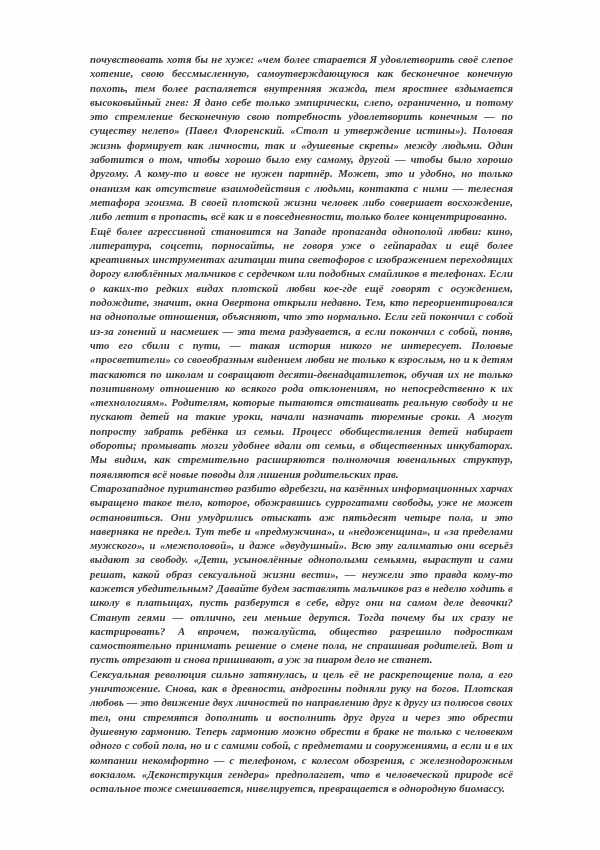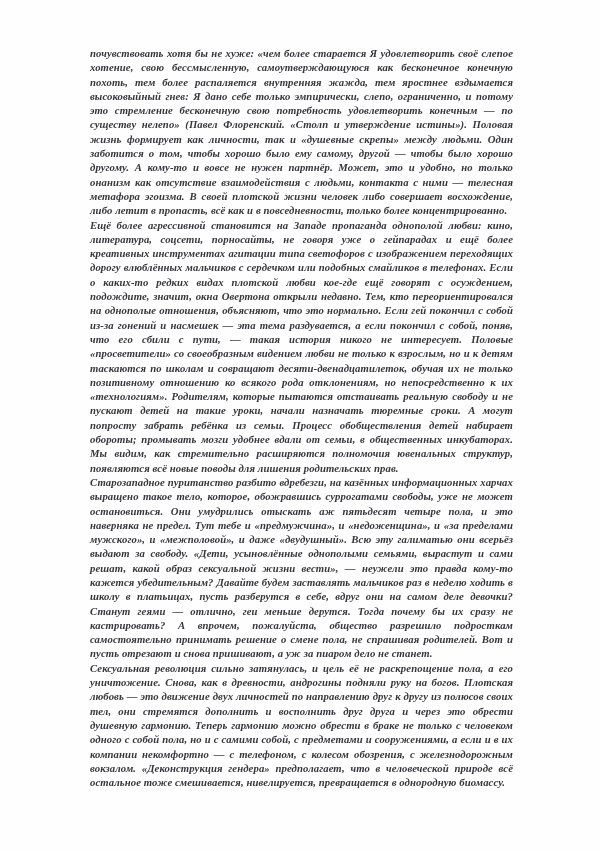--- a/index.html
+++ b/index.html
@@ -12,21 +12,21 @@
     width: 600px;
     height: 850px;
     margin: 0 auto;
     background: #fefefe;
     overflow: hidden;
     font-family: "Liberation Serif", "DejaVu Serif", serif;
   }
   .text-column {
     position: absolute;
     left: 90px;
-    top: 46px;
+    top: 52px;
     width: 423px;
   }
   .text-column p {
     margin: 0;
     padding: 0;
     text-align: justify;
     font-style: italic;
     font-weight: bold;
     font-size: 10.7px;
     line-height: 14.3px;

